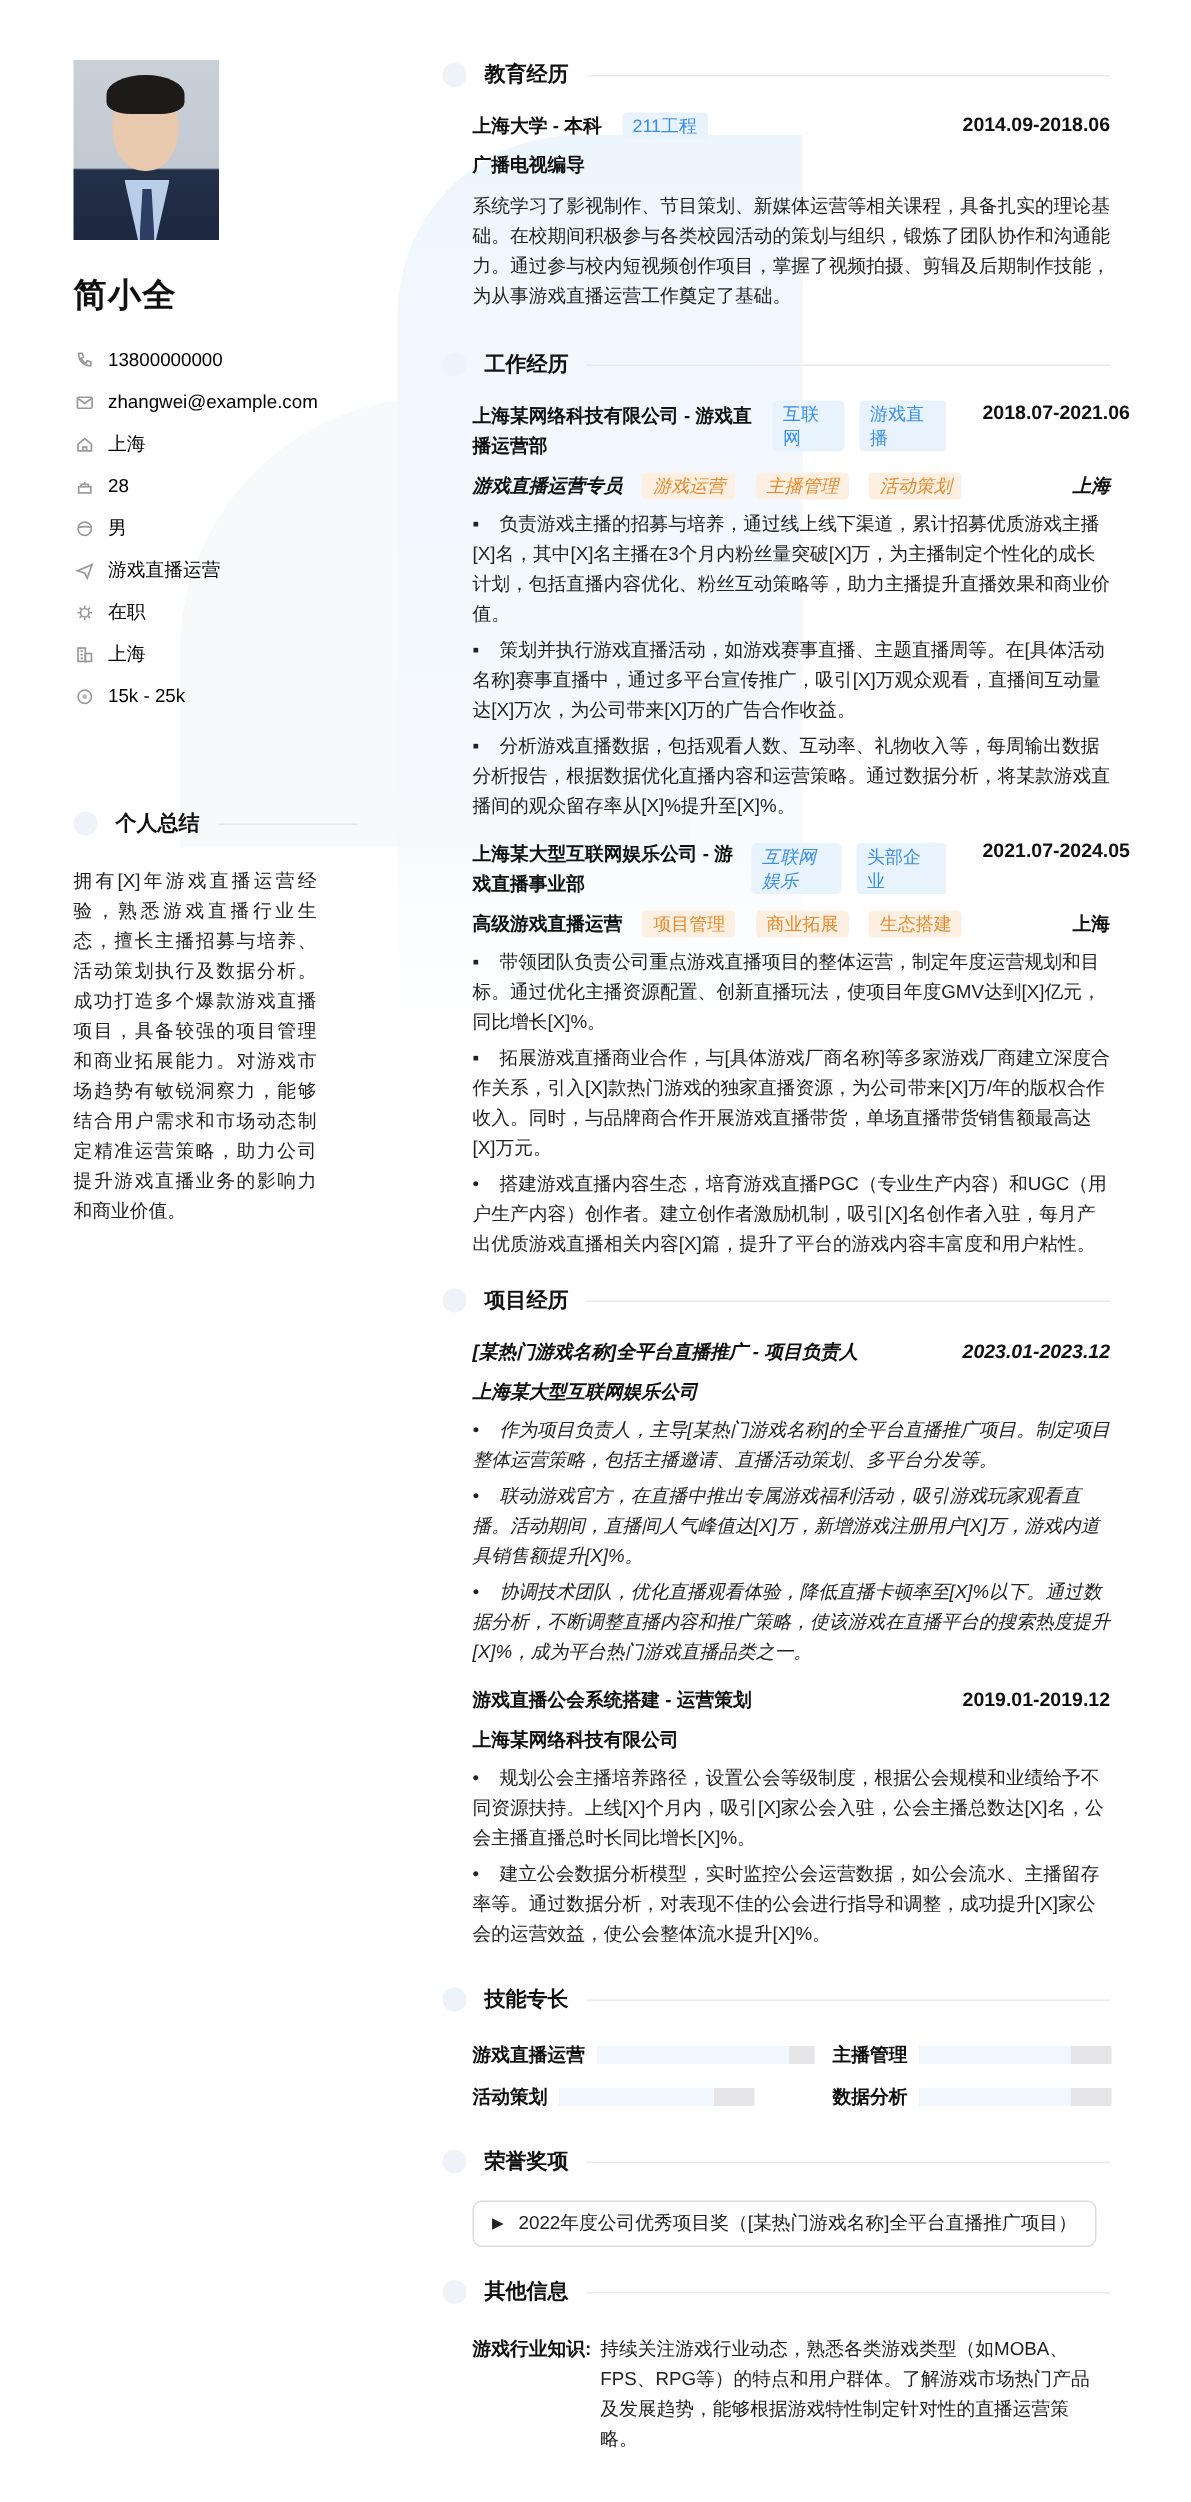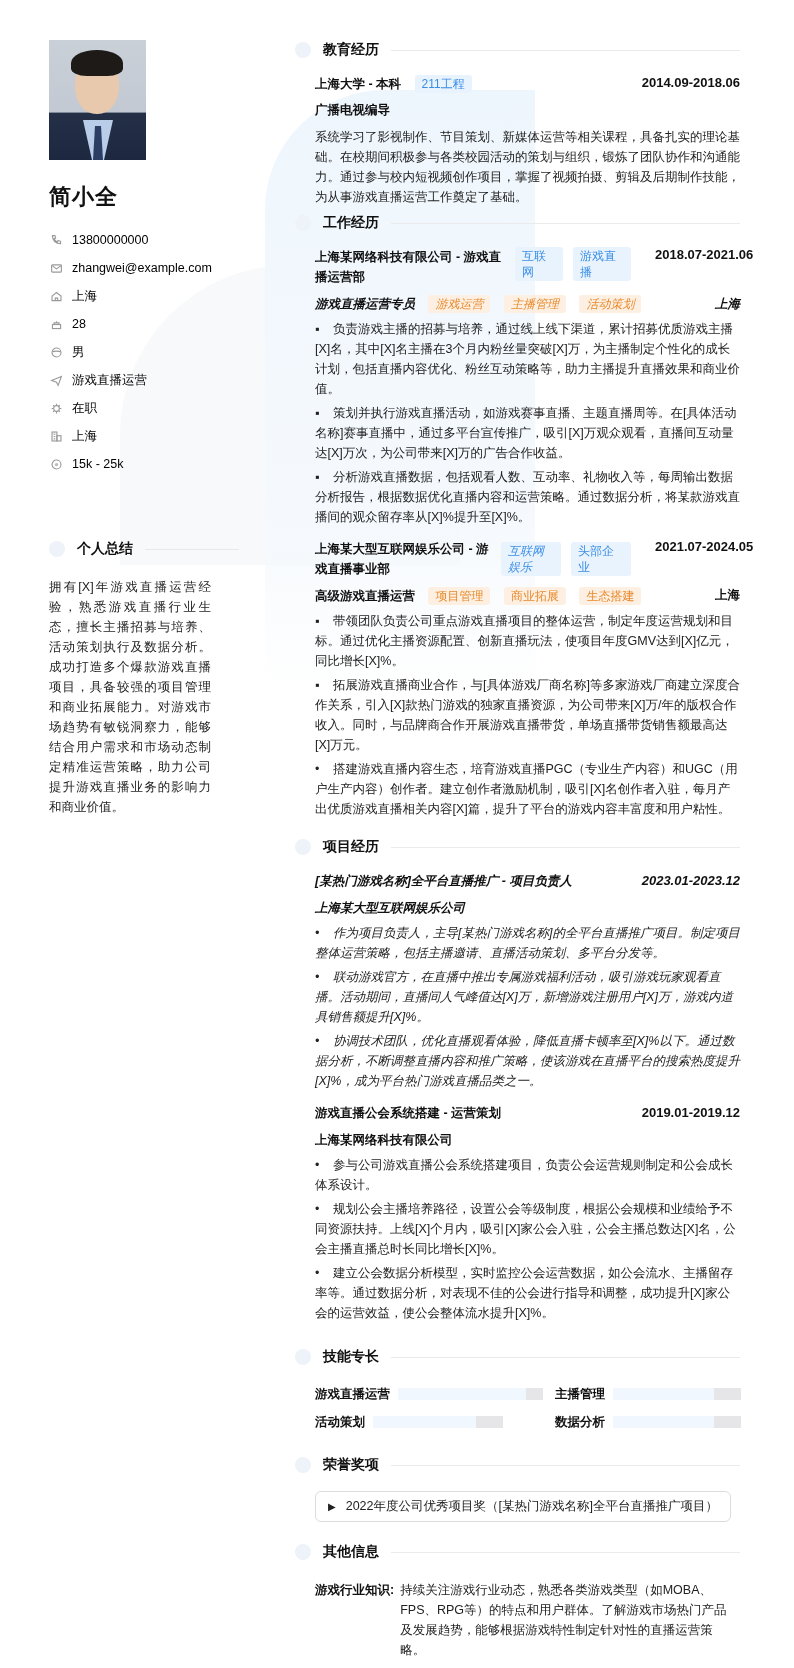--- a/index.html
+++ b/index.html
@@ -173,21 +173,21 @@
       <div>
         <span class="b">上海大学 - 本科</span>
         <span class="tag-blue">211工程</span>
       </div>
       <span class="date">2014.09-2018.06</span>
     </div>
     <div class="b" style="margin-top:9px;">广播电视编导</div>
     <p class="p" style="margin-top:8px;">系统学习了影视制作、节目策划、新媒体运营等相关课程，具备扎实的理论基础。在校期间积极参与各类校园活动的策划与组织，锻炼了团队协作和沟通能力。通过参与校内短视频创作项目，掌握了视频拍摄、剪辑及后期制作技能，为从事游戏直播运营工作奠定了基础。</p>
   </section>
 
-  <section style="margin-top:4px;">
+  <section style="margin-top:24px;">
     <div class="sec-head">
       <span class="dot"></span>
       <h2>工作经历</h2>
       <span class="line"></span>
     </div>
 
     <div style="margin-top:12px;">
       <div class="row">
         <div style="display:flex; align-items:flex-start;">
           <span class="b" style="width:190px; line-height:20px;">上海某网络科技有限公司 - 游戏直播运营部</span>
@@ -214,21 +214,21 @@
 
     <div style="margin-top:12px;">
       <div class="row">
         <div style="display:flex; align-items:center;">
           <span class="b" style="width:176px; line-height:20px;">上海某大型互联网娱乐公司 - 游戏直播事业部</span>
           <span class="tag-blue" style="width:60px;font-style:italic;">互联网娱乐</span>
           <span class="tag-blue" style="width:60px;">头部企业</span>
         </div>
         <span class="date">2021.07-2024.05</span>
       </div>
-      <div class="row" style="margin-top:8px; align-items:flex-start;">
+      <div class="row" style="margin-top:8px; align-items:center;">
         <div>
           <span class="b">高级游戏直播运营</span>
           <span class="tag-orange">项目管理</span>
           <span class="tag-orange">商业拓展</span>
           <span class="tag-orange">生态搭建</span>
         </div>
         <span class="b">上海</span>
       </div>
       <ul class="bul">
         <li><span class="bullet">▪</span><span>带领团队负责公司重点游戏直播项目的整体运营，制定年度运营规划和目标。通过优化主播资源配置、创新直播玩法，使项目年度GMV达到[X]亿元，同比增长[X]%。</span></li>
@@ -258,21 +258,20 @@
       </ul>
     </div>
 
     <div style="margin-top:14px;">
       <div class="row">
         <span class="b">游戏直播公会系统搭建 - 运营策划</span>
         <span class="date">2019.01-2019.12</span>
       </div>
       <div class="b" style="margin-top:10px;">上海某网络科技有限公司</div>
       <ul class="bul">
-        <li><span class="bullet">•</span><span>参与公司游戏直播公会系统搭建项目，负责公会运营规则制定和公会成长体系设计。</span></li>
         <li><span class="bullet">•</span><span>规划公会主播培养路径，设置公会等级制度，根据公会规模和业绩给予不同资源扶持。上线[X]个月内，吸引[X]家公会入驻，公会主播总数达[X]名，公会主播直播总时长同比增长[X]%。</span></li>
         <li><span class="bullet">•</span><span>建立公会数据分析模型，实时监控公会运营数据，如公会流水、主播留存率等。通过数据分析，对表现不佳的公会进行指导和调整，成功提升[X]家公会的运营效益，使公会整体流水提升[X]%。</span></li>
       </ul>
     </div>
   </section>
 
   <section style="margin-top:22px;">
     <div class="sec-head">
       <span class="dot"></span>
       <h2>技能专长</h2>

